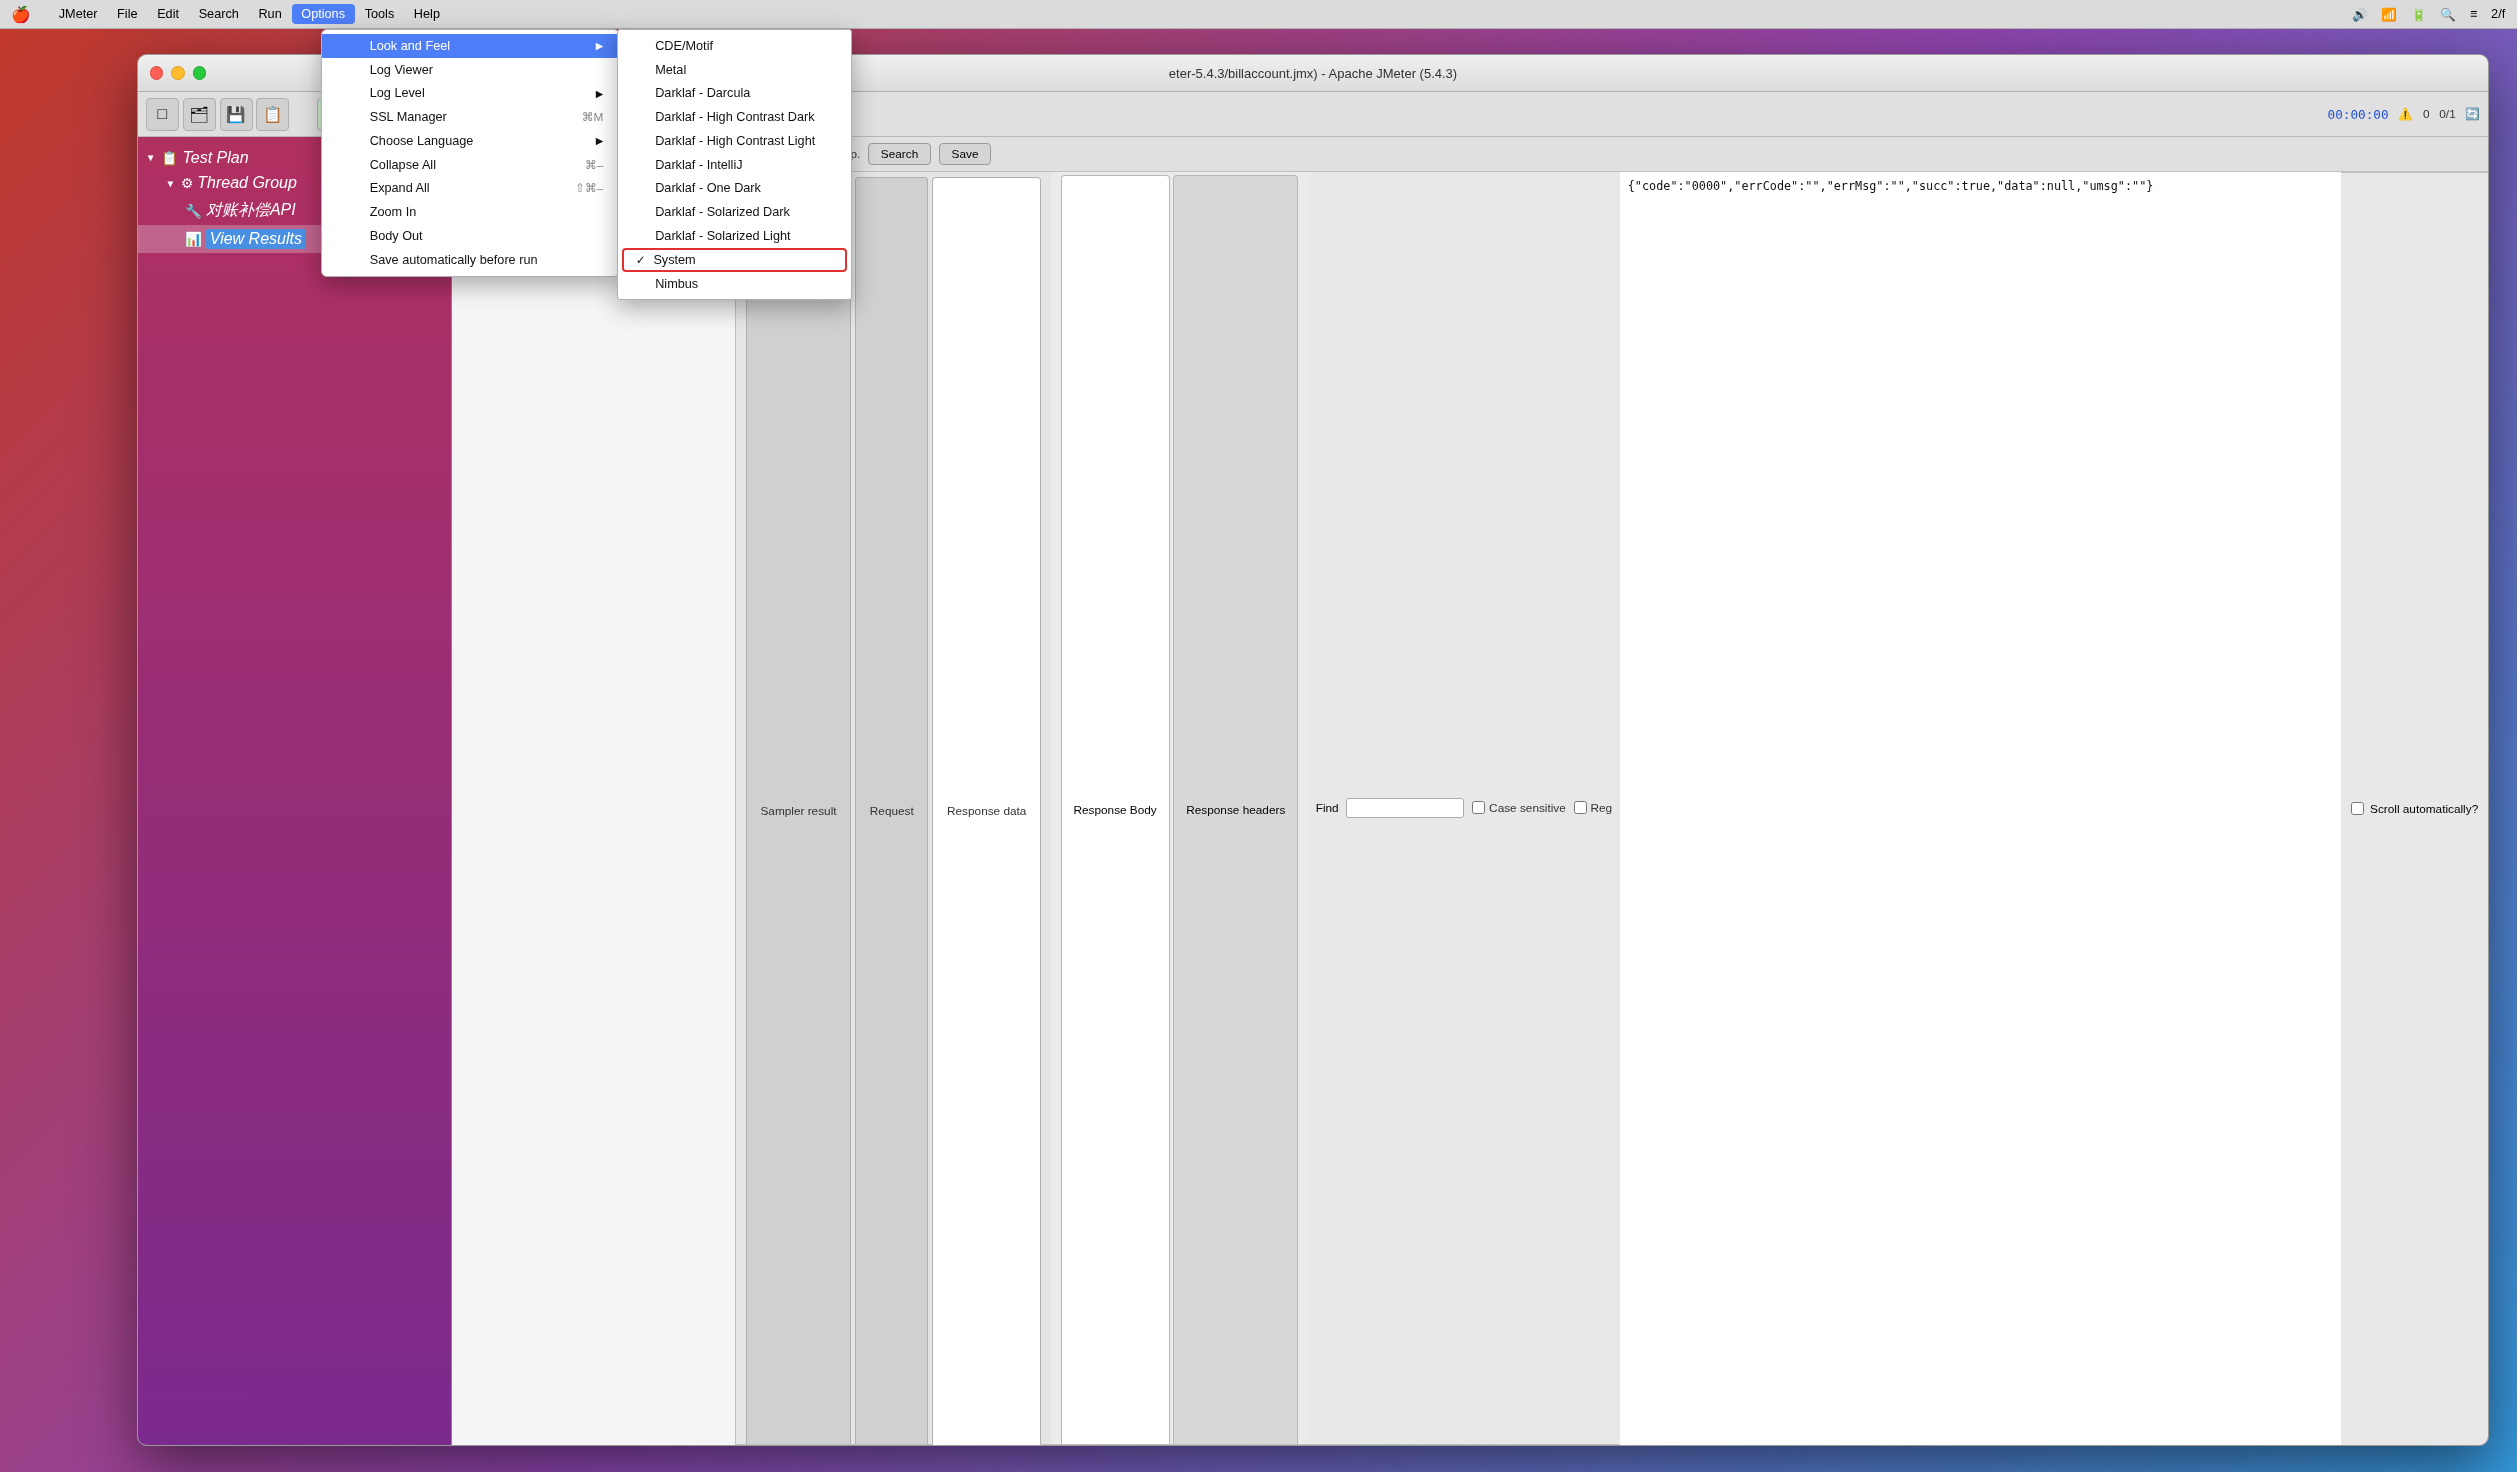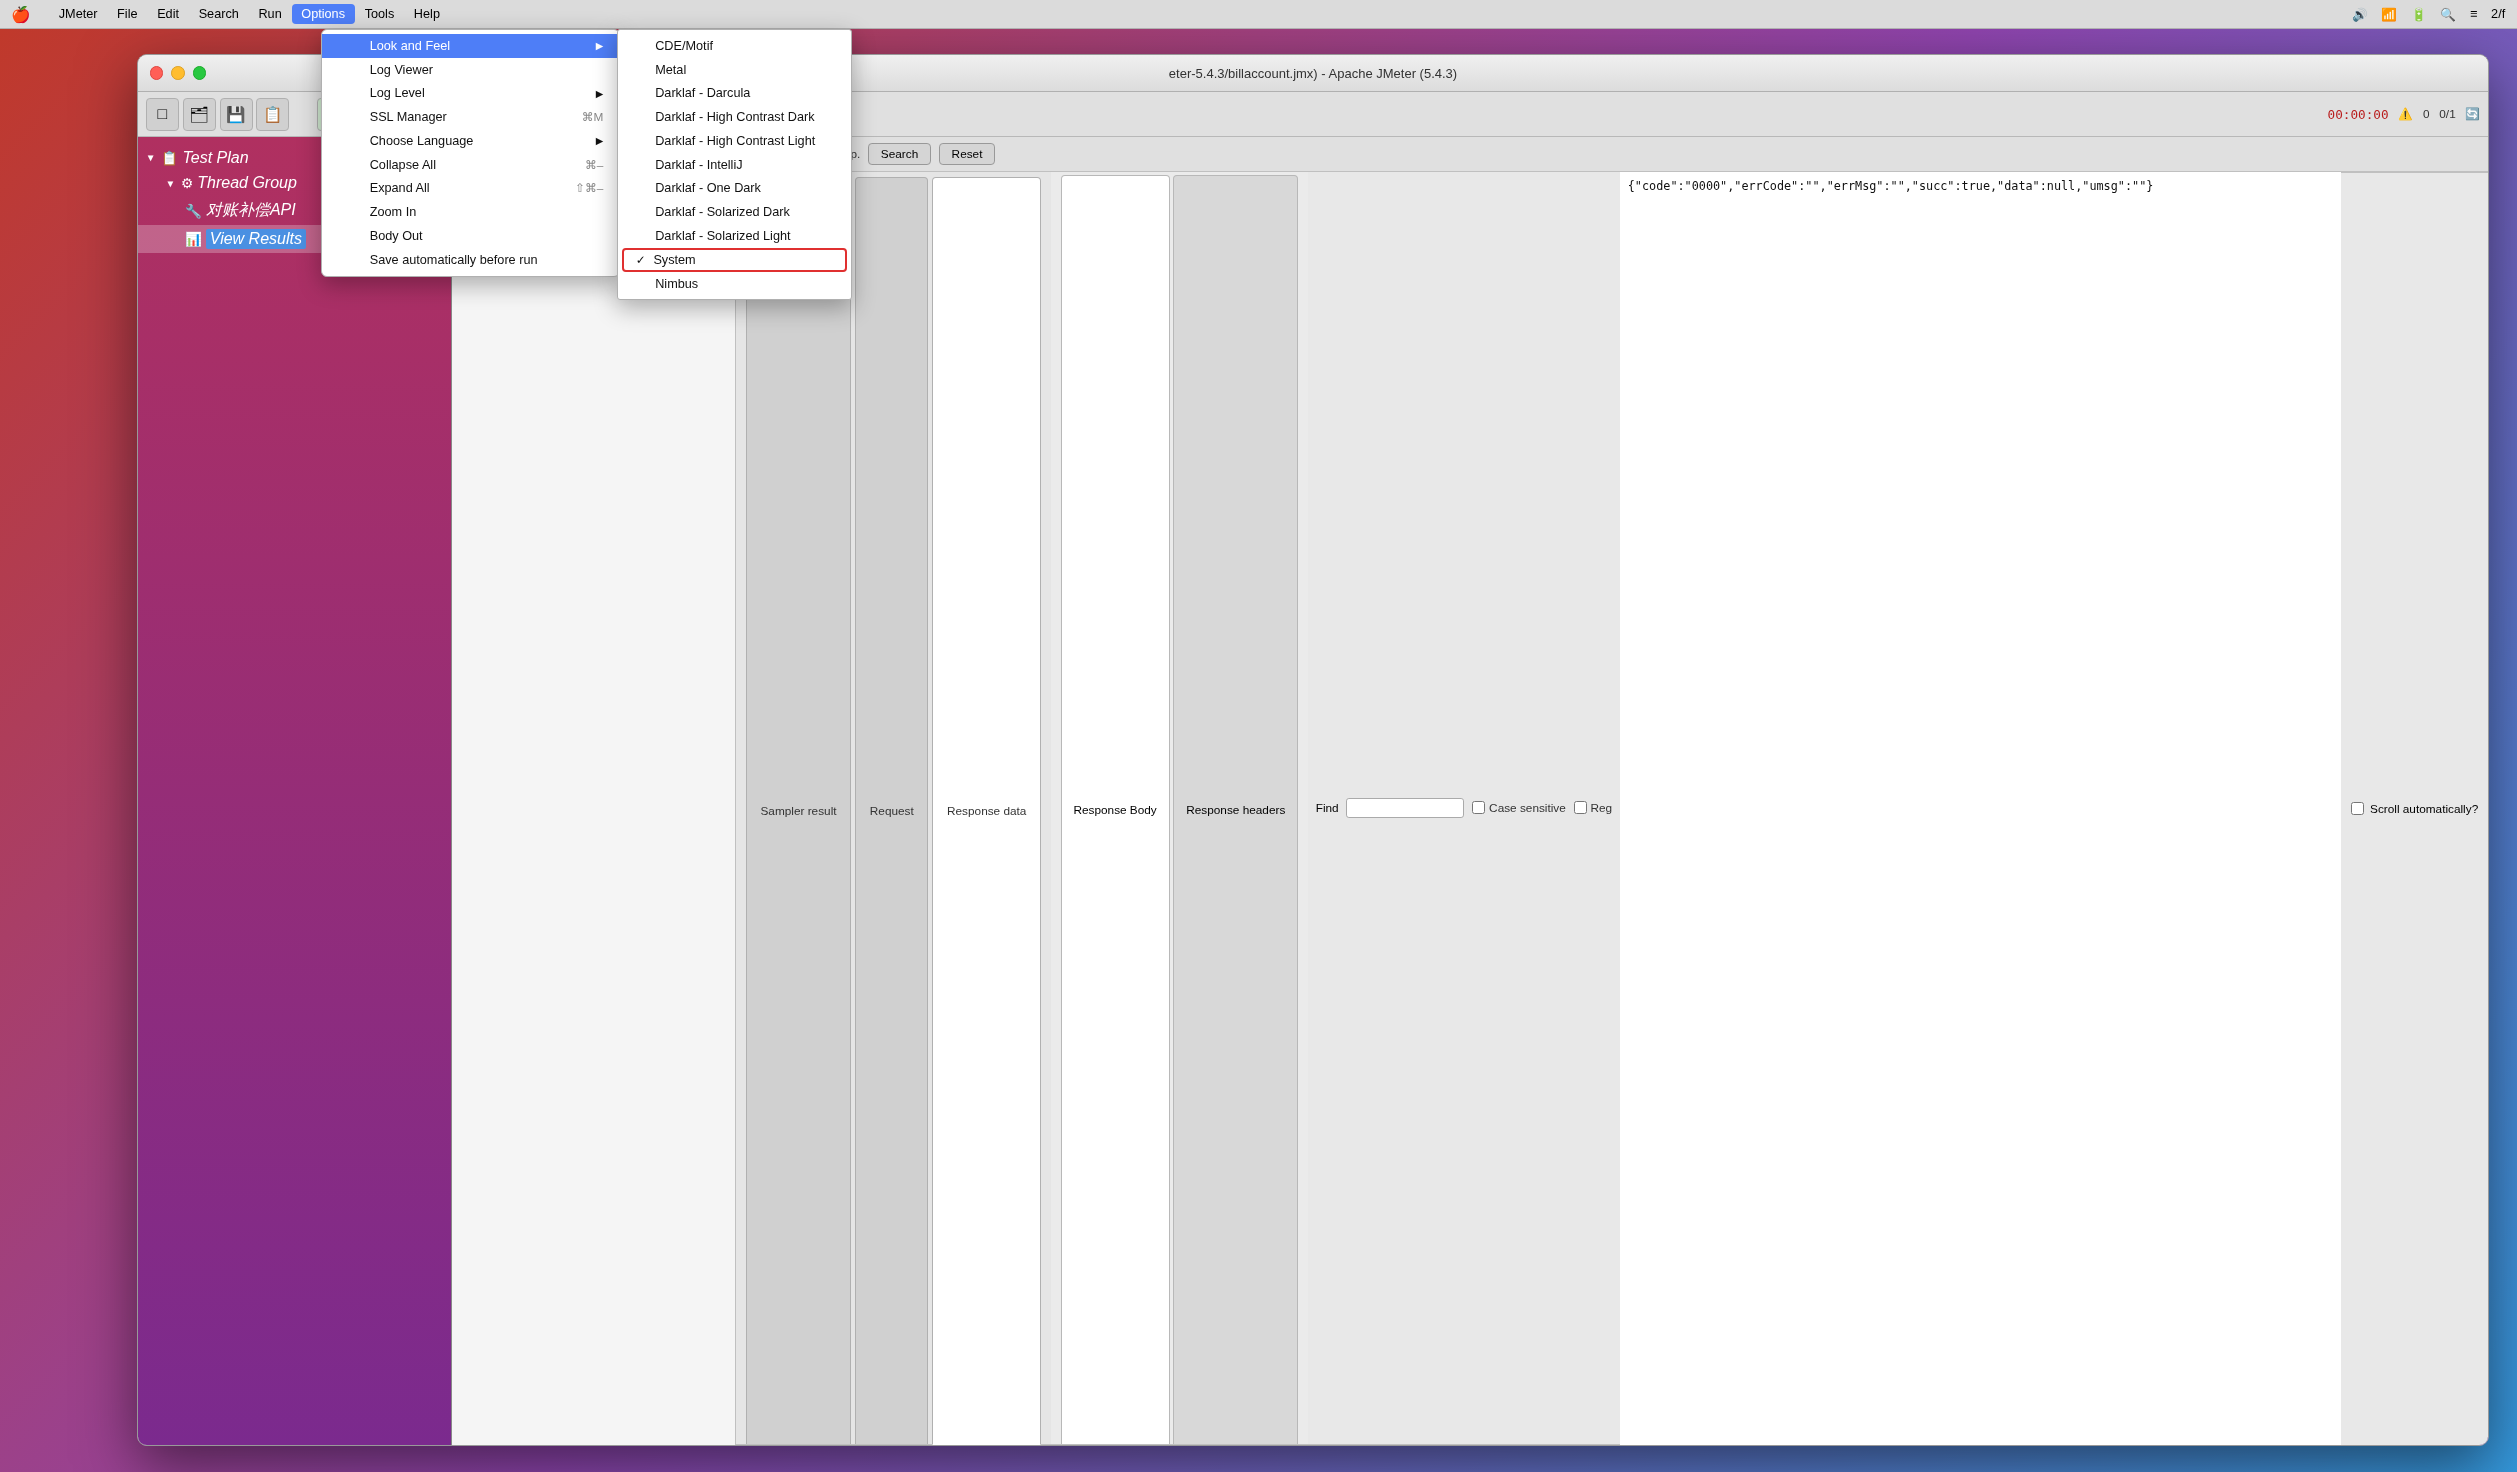--- a/index.html
+++ b/index.html
@@ -109,21 +109,21 @@
     .toolbar-right {
       margin-left: auto;
       display: flex;
       align-items: center;
       gap: 9.8px;
       font-size: 11.8px;
       color: #333;
     }
     .timer-display {
       font-size: 12.7px;
-      color: #b91c1c;
+      color: #1d4ed8;
       font-family: monospace;
     }
 
     
     .content-area {
       display: flex;
       height: calc(100% - 82px);
     }
 
     
@@ -562,21 +562,21 @@
         <input class="search-input" value="" style="">
         <label class="checkbox-label">
           <input type="checkbox" style="">
           <span>Case sensitive</span>
         </label>
         <label class="checkbox-label">
           <input type="checkbox" style="">
           <span>Regular exp.</span>
         </label>
         <button class="action-btn">Search</button>
-        <button class="action-btn">Reset</button>
+        <button class="action-btn">Save</button>
       </div>
 
       <div class="results-content">
 
         <div class="results-list-pane">
 
           <div class="results-list-header">
             <div style="display:flex;align-items:center;width:7.8px;color:#888;font-size:9.8px;">△</div>
             <div style="display:flex;align-items:center;width:7.8px;color:#888;font-size:9.8px;">▽</div>
             <select class="dropdown-select">

